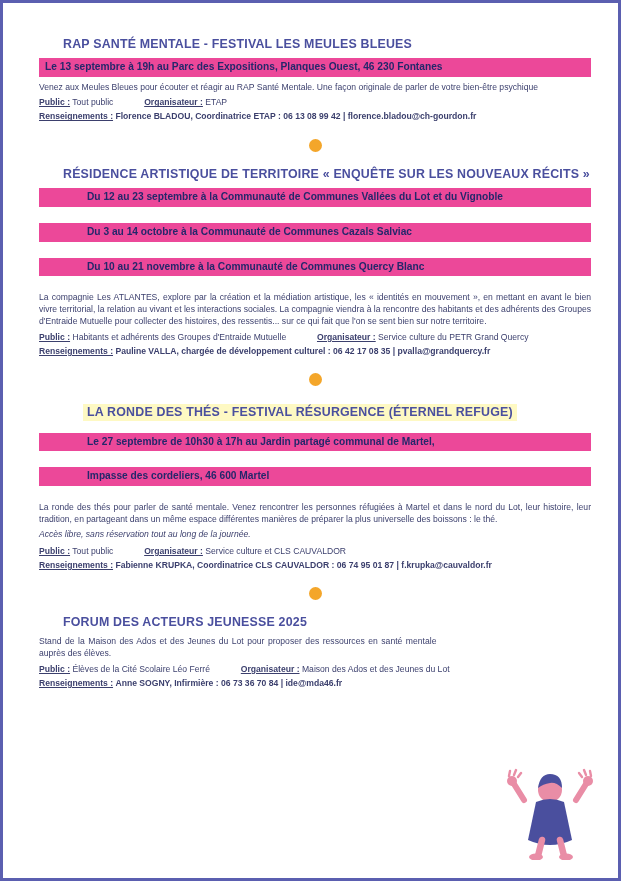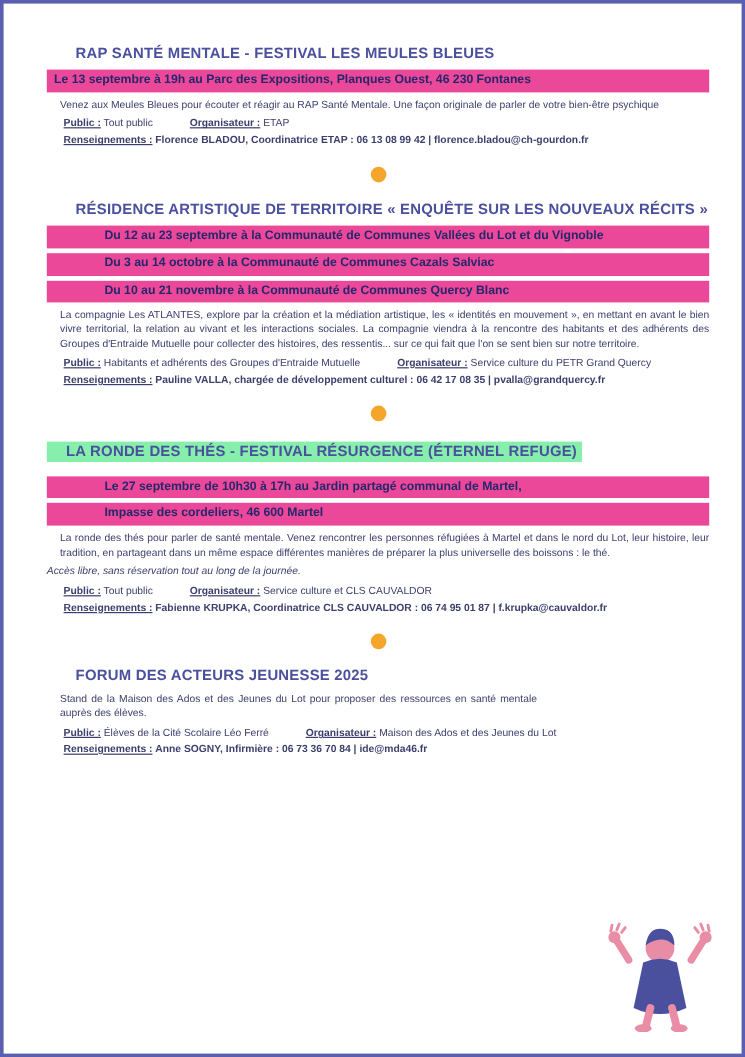--- a/index.html
+++ b/index.html
@@ -35,45 +35,46 @@
     font-size: 12.4px;
     font-weight: bold;
     color: #4a4f9e;
     letter-spacing: 0.2px;
     margin: 0 0 6px 0;
     line-height: 1.2;
     padding-left: 24px;
   }
   .event-title.highlight {
     display: inline-block;
-    background: #86efac;
-    padding: 1px 4px 1px 16px;
+    background: #fef9c3;
+    padding: 1px 4px 1px 4px;
+    margin-left: 44px;
   }
   .datebar {
     display: block;
     background: #ec4899;
     color: #24276b;
     font-size: 10.2px;
     font-weight: bold;
     padding: 3px 6px 3px 6px;
     margin-bottom: 2px;
     line-height: 1.25;
   }
   .datebar.multi {
-    margin-bottom: 4px;
+    margin-bottom: 16px;
     padding-left: 48px;
   }
   .dates-wrap {
     margin-bottom: 5px;
   }
   .desc {
     font-size: 8.6px;
     color: #3b3f6d;
     line-height: 1.38;
-    margin: 4px 0 3px 11px;
+    margin: 4px 0 3px 0;
     text-align: justify;
   }
   .desc.italic {
     font-style: italic;
     margin: 1px 0;
   }
   .meta {
     font-size: 8.6px;
     color: #3b3f6d;
     line-height: 1.5;
@@ -81,21 +82,20 @@
   }
   .meta .lbl {
     font-weight: bold;
     text-decoration: underline;
   }
   .meta .name {
     font-weight: bold;
   }
   .meta-row {
     margin-top: 1px;
-    margin-left: 14px;
   }
   .meta-inline-gap {
     display: inline-block;
     width: 26px;
   }
   .dot-sep {
     display: flex;
     justify-content: center;
     align-items: center;
     height: 44px;

